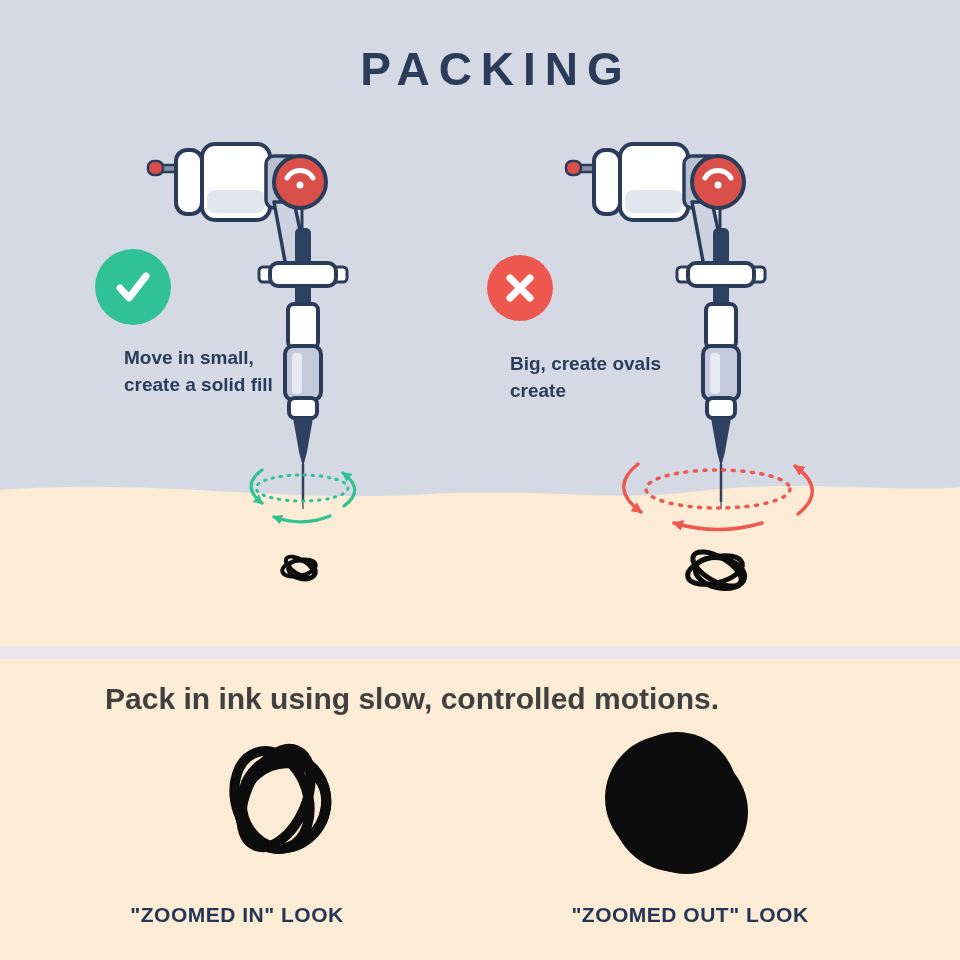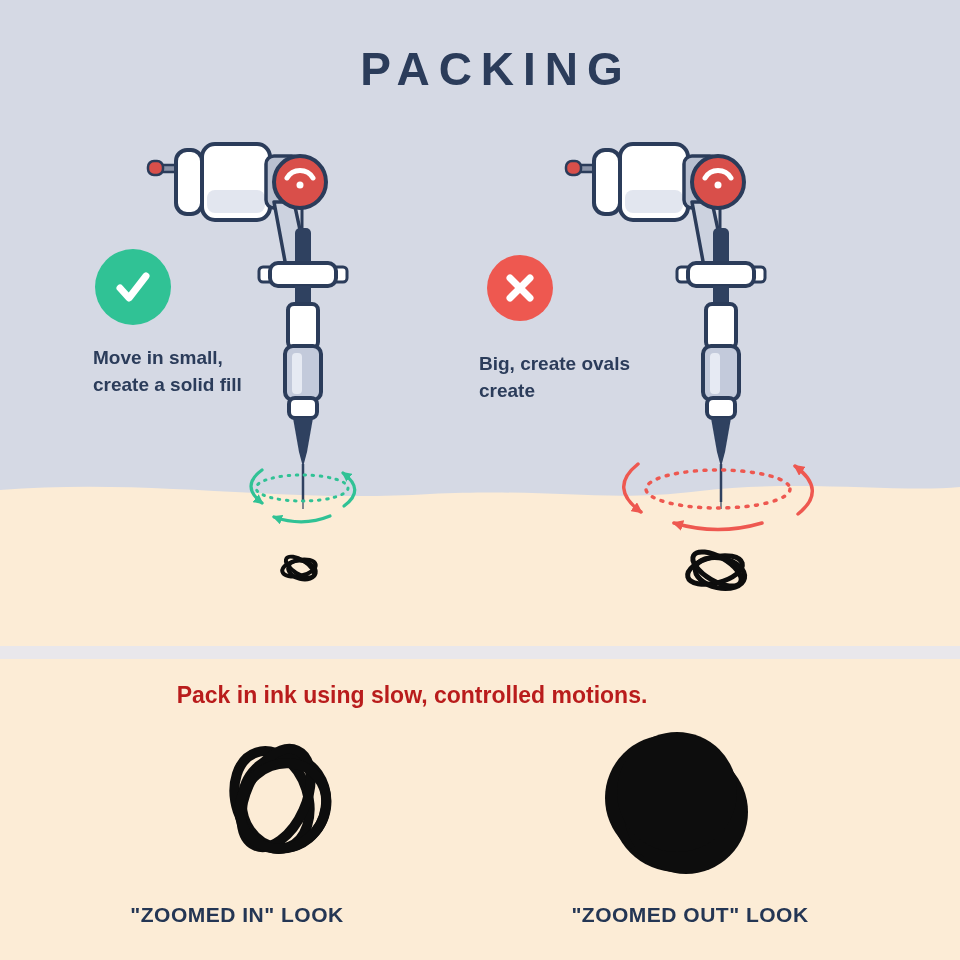--- a/index.html
+++ b/index.html
@@ -31,29 +31,29 @@
   }
   .badge-check{left:95px;top:249px;width:76px;height:76px;background:#30c295;}
   .badge-x{left:487px;top:255px;width:66px;height:66px;background:#ee5850;}
   .caption{
     position:absolute;z-index:3;
     font-size:19px;font-weight:700;line-height:27px;
     color:#2b3c5a;
   }
   .caption-left{left:93px;top:344px;width:210px;}
   .caption-right{left:479px;top:350px;width:215px;}
-  .caption span{display:block;}
+  .caption span{display:block;margin-left:31px;}
   .divider{
     position:absolute;left:0;top:646px;width:960px;height:13px;
     background:#e9e7eb;z-index:1;
   }
   .bottom-heading{
     position:absolute;left:0;top:682px;width:824px;
-    text-align:center;font-size:23px;font-weight:700;
-    color:#b91c1c;z-index:3;margin:0;
+    text-align:center;font-size:30px;font-weight:700;
+    color:#404040;z-index:3;margin:0;
   }
   .look-label{
     position:absolute;top:903px;width:300px;text-align:center;
     font-size:21px;font-weight:700;letter-spacing:0.5px;
     color:#243654;z-index:3;
   }
   .look-label-left{left:87px;}
   .look-label-right{left:540px;}
 </style>
 </head>

